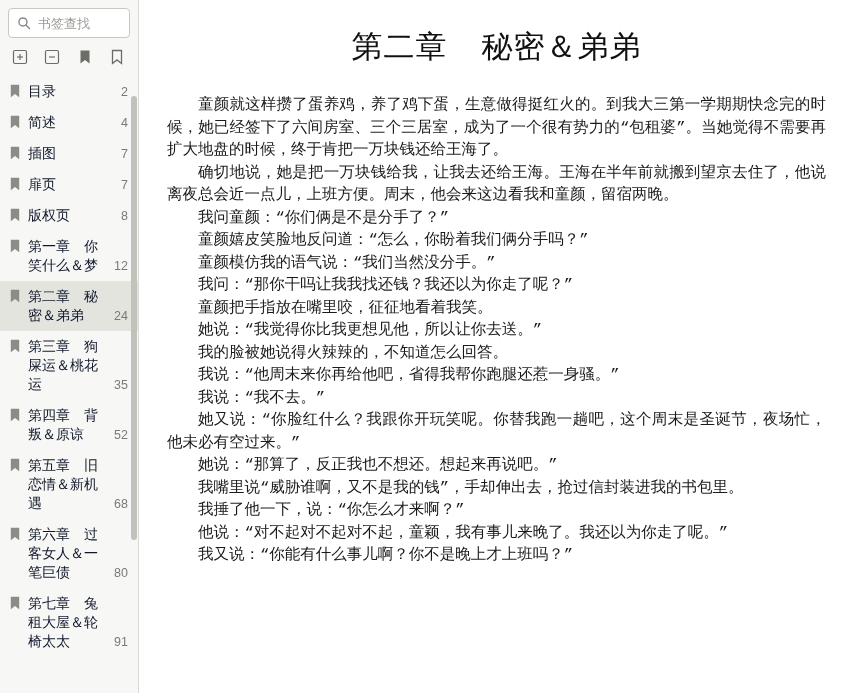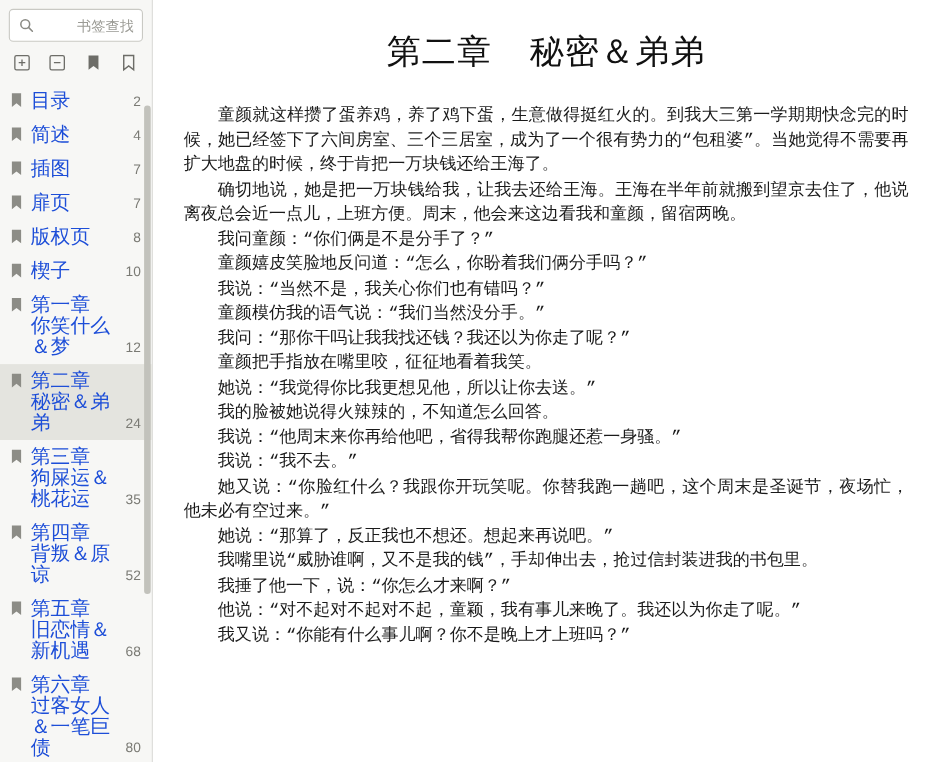--- a/index.html
+++ b/index.html
@@ -54,21 +54,20 @@
   }
   .search-input {
     border: 0;
     outline: 0;
     background: transparent;
     font-family: "Liberation Sans", sans-serif;
     font-size: 13px;
     color: #333;
     width: 100%;
     padding: 0;
-    margin-left: 32px;
   }
   .search-input::placeholder {
     color: #9b9b95;
   }
 
   .toolbar {
     display: flex;
     align-items: center;
     gap: 14px;
     padding: 6px 12px 8px 12px;
@@ -101,22 +100,22 @@
   .bm-icon {
     width: 10px;
     height: 14px;
     flex: 0 0 auto;
     margin-top: 2px;
     margin-right: 8px;
     color: #8c8c86;
   }
   .toc-label {
     flex: 1 1 auto;
-    font-size: 18px;
-    color: #1d4ed8;
+    font-size: 14px;
+    color: #0f172a;
     line-height: 19px;
     word-break: break-all;
     padding-right: 6px;
   }
   .toc-page {
     flex: 0 0 auto;
     font-size: 12.5px;
     color: #7a7a74;
     align-self: flex-end;
     line-height: 17px;
@@ -242,27 +241,20 @@
         <svg class="bm-icon" viewBox="0 0 10 14" fill="currentColor">
             <path d="M0.8 0.8 h8.4 v12.4 l-4.2 -3.3 l-4.2 3.3 z"></path>
           </svg>
         <div class="toc-label">版权页</div>
         <div class="toc-page">8</div>
       </div>
       <div class="toc-item">
         <svg class="bm-icon" viewBox="0 0 10 14" fill="currentColor">
             <path d="M0.8 0.8 h8.4 v12.4 l-4.2 -3.3 l-4.2 3.3 z"></path>
           </svg>
-        <div class="toc-label">楔子</div>
-        <div class="toc-page">10</div>
-      </div>
-      <div class="toc-item">
-        <svg class="bm-icon" viewBox="0 0 10 14" fill="currentColor">
-            <path d="M0.8 0.8 h8.4 v12.4 l-4.2 -3.3 l-4.2 3.3 z"></path>
-          </svg>
         <div class="toc-label">第一章　你笑什么＆梦</div>
         <div class="toc-page">12</div>
       </div>
       <div class="toc-item selected">
         <svg class="bm-icon" viewBox="0 0 10 14" fill="currentColor">
             <path d="M0.8 0.8 h8.4 v12.4 l-4.2 -3.3 l-4.2 3.3 z"></path>
           </svg>
         <div class="toc-label">第二章　秘密＆弟弟</div>
         <div class="toc-page">24</div>
       </div>
@@ -315,21 +307,20 @@
 
   <div class="reader">
     <h1 class="chapter-title">
       <span>第二章</span><span class="gap"></span><span>秘密＆弟弟</span>
     </h1>
     <div class="body-text">
       <p>童颜就这样攒了蛋养鸡，养了鸡下蛋，生意做得挺红火的。到我大三第一学期期快念完的时候，她已经签下了六间房室、三个三居室，成为了一个很有势力的“包租婆”。当她觉得不需要再扩大地盘的时候，终于肯把一万块钱还给王海了。</p>
       <p>确切地说，她是把一万块钱给我，让我去还给王海。王海在半年前就搬到望京去住了，他说离夜总会近一点儿，上班方便。周末，他会来这边看我和童颜，留宿两晚。</p>
       <p>我问童颜：“你们俩是不是分手了？”</p>
       <p>童颜嬉皮笑脸地反问道：“怎么，你盼着我们俩分手吗？”</p>
-      <p>我说：“当然不是，我关心你们也有错吗？”</p>
       <p>童颜模仿我的语气说：“我们当然没分手。”</p>
       <p>我问：“那你干吗让我我找还钱？我还以为你走了呢？”</p>
       <p>童颜把手指放在嘴里咬，征征地看着我笑。</p>
       <p>她说：“我觉得你比我更想见他，所以让你去送。”</p>
       <p>我的脸被她说得火辣辣的，不知道怎么回答。</p>
       <p>我说：“他周末来你再给他吧，省得我帮你跑腿还惹一身骚。”</p>
       <p>我说：“我不去。”</p>
       <p>她又说：“你脸红什么？我跟你开玩笑呢。你替我跑一趟吧，这个周末是圣诞节，夜场忙，他未必有空过来。”</p>
       <p>她说：“那算了，反正我也不想还。想起来再说吧。”</p>
       <p>我嘴里说“威胁谁啊，又不是我的钱”，手却伸出去，抢过信封装进我的书包里。</p>

